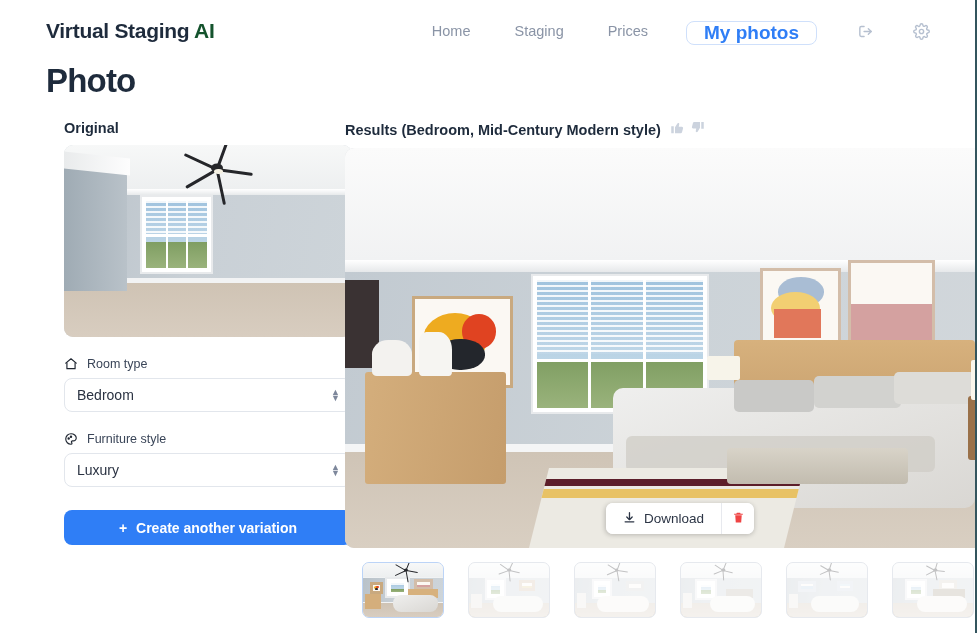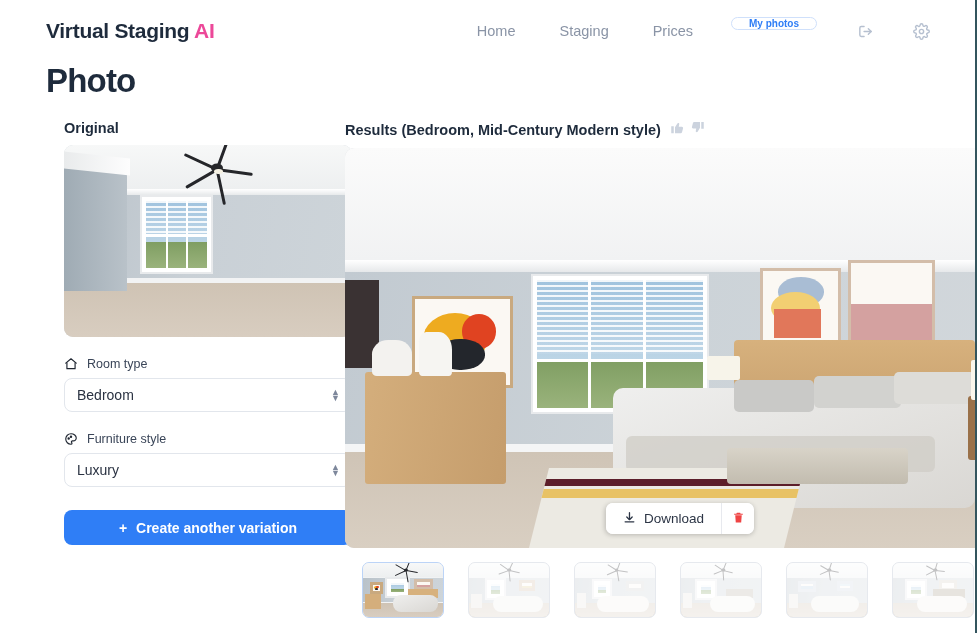--- a/index.html
+++ b/index.html
@@ -25,35 +25,35 @@
     width: 975px; height: 62px;
     display: flex; align-items: center;
     padding: 0 40px 0 46px;
   }
   .brand {
     font-size: 21px; font-weight: bold;
     letter-spacing: -0.3px;
     color: #1e2b3c;
     white-space: nowrap;
   }
-  .brand .ai { color: #ec4899; }
+  .brand .ai { color: #14532d; }
   .nav {
     margin-left: auto;
-    display: flex; align-items: flex-start;
+    display: flex; align-items: flex-end;
     gap: 16px;
   }
   .nav-link {
     font-size: 14.5px;
     color: #8a94a6;
     padding: 6px 14px;
     text-decoration: none;
     white-space: nowrap;
   }
   .nav-btn {
-    font-size: 10px; font-weight: bold;
+    font-size: 19px; font-weight: bold;
     color: #2f7ef6;
     background: #ffffff;
     border: 1px solid #cfe0fb;
     border-radius: 8px;
     padding: 0 17px;
     margin-left: 8px;
     white-space: nowrap;
     cursor: pointer;
   }
   .icon-btn {

